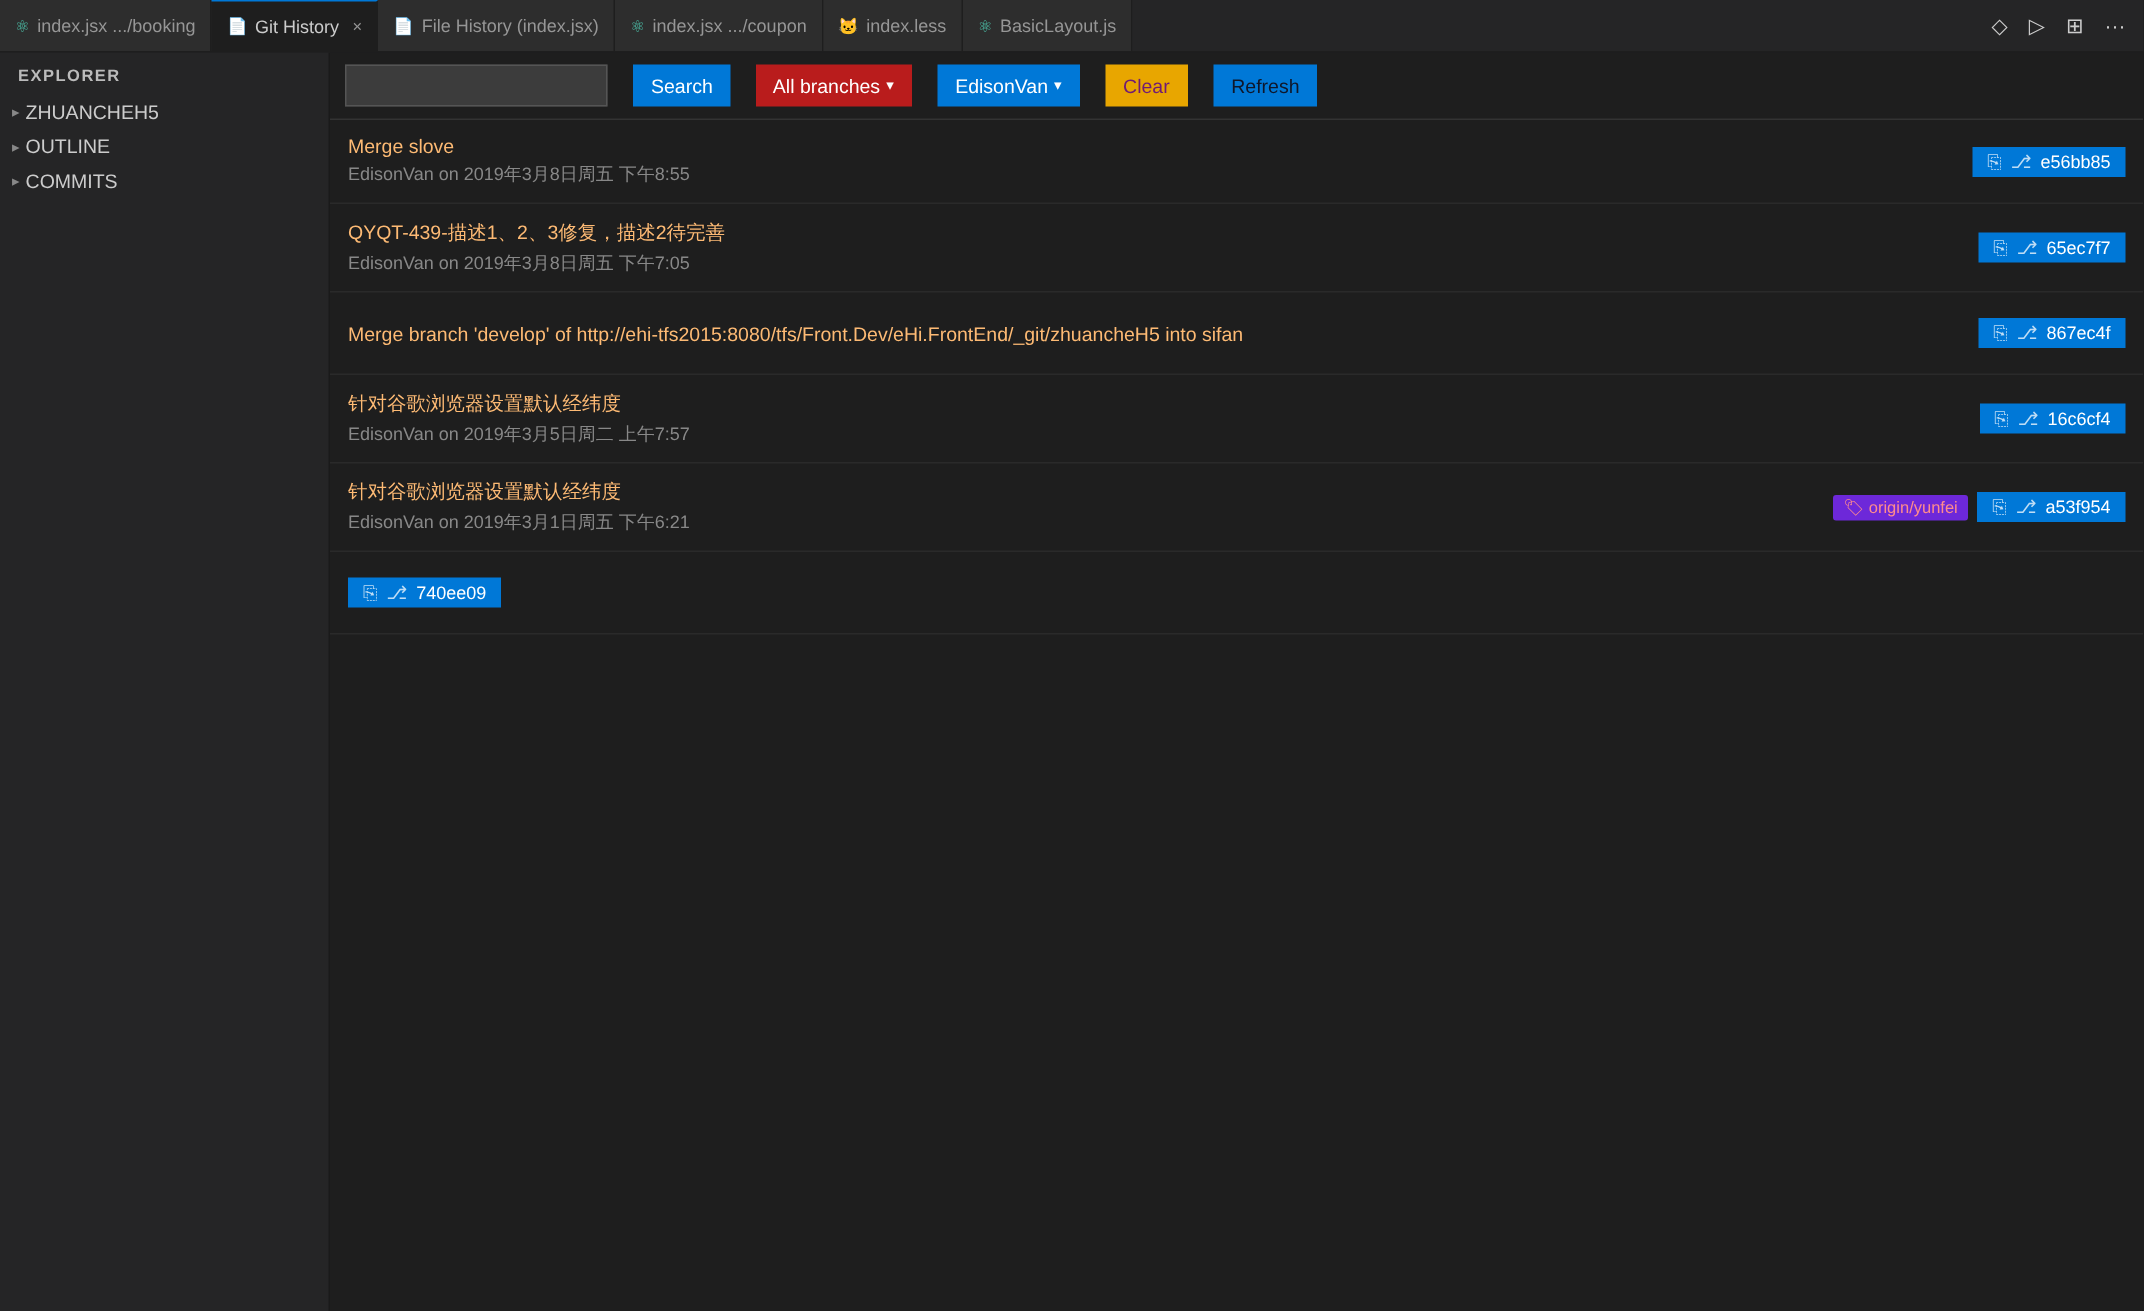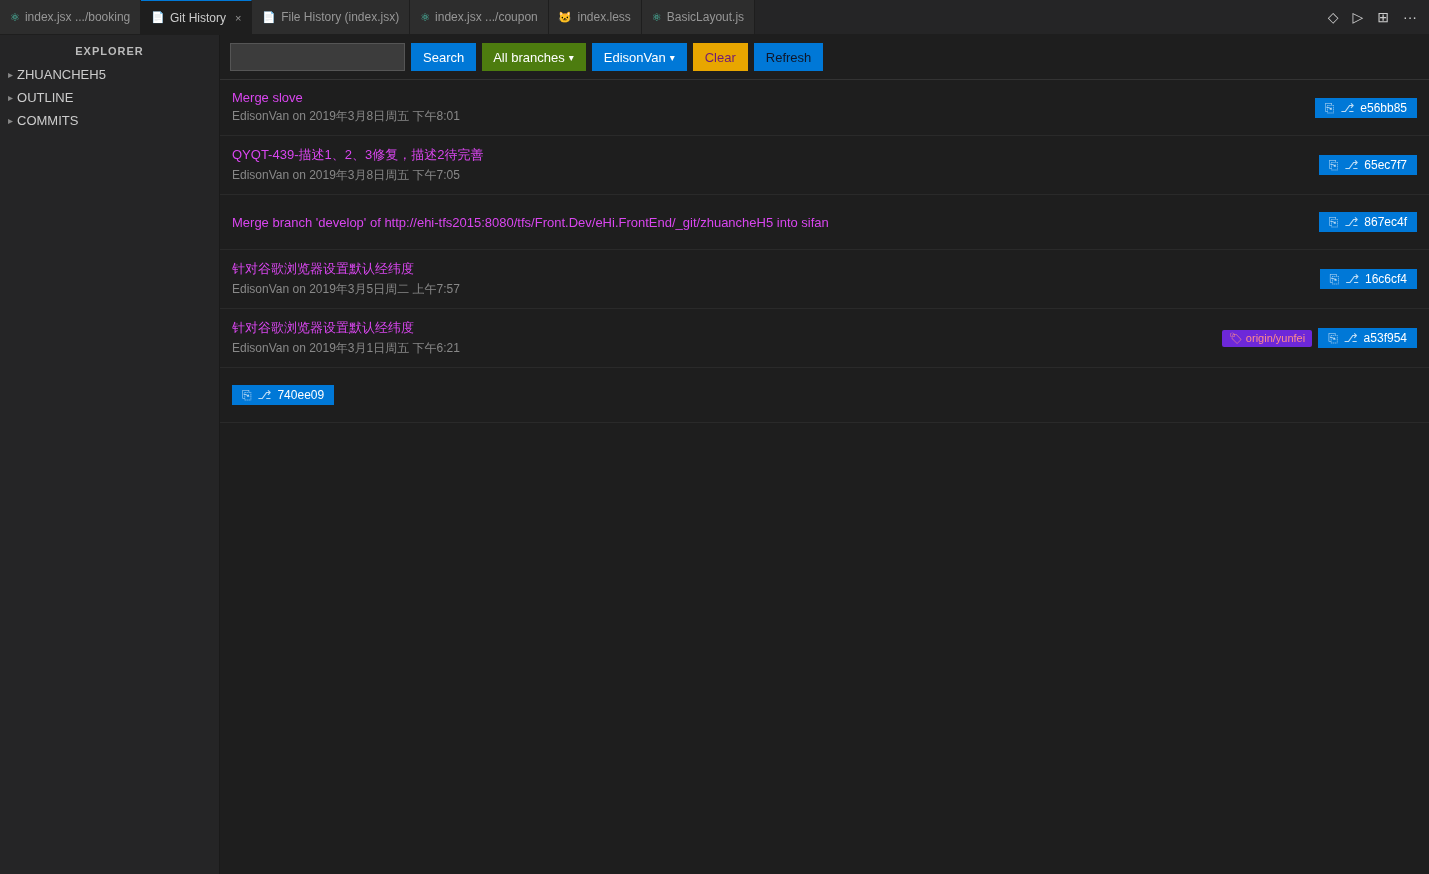--- a/index.html
+++ b/index.html
@@ -83,21 +83,20 @@
       flex-direction: column;
       border-right: 1px solid #1a1a1a;
     }
     .sidebar-title {
       font-size: 11px;
       font-weight: 700;
       color: #bbb;
       padding: 10px 12px 6px;
       letter-spacing: 1px;
       text-transform: uppercase;
-      text-align: center;
     }
     .sidebar-section {
       display: flex;
       align-items: center;
       padding: 4px 8px;
       font-size: 13px;
       color: #ccc;
       cursor: pointer;
       gap: 4px;
     }
@@ -138,27 +137,28 @@
 
     .btn {
       height: 28px;
       padding: 0 12px;
       font-size: 13px;
       border: none;
       cursor: pointer;
       display: flex;
       align-items: center;
       gap: 4px;
+      margin-left: 11px;
     }
     .btn-search {
       background: #0078d7;
       color: #fff;
     }
     .btn-branches {
-      background: #4d7c0f;
+      background: #b91c1c;
       color: #fff;
       padding-left: 11px;
     }
     .btn-user {
       background: #0078d7;
       color: #fff;
       justify-content: flex-end;
     }
     .btn-clear {
       background: #e8a600;
@@ -184,21 +184,21 @@
       border-bottom: 1px solid #2a2a2a;
       cursor: pointer;
       min-height: 55px;
     }
     .commit-info {
       flex: 1;
       min-width: 0;
     }
     .commit-message {
       font-size: 13px;
-      color: #d946ef;
+      color: #fdba74;
       white-space: nowrap;
       overflow: hidden;
       text-overflow: ellipsis;
     }
     .commit-meta {
       font-size: 12px;
       color: #888;
       margin-top: 3px;
     }
     .commit-right {
@@ -308,21 +308,21 @@
         <span class="dropdown-arrow">▾</span>
       </button>
       <button class="btn btn-clear">Clear</button>
       <button class="btn btn-refresh">Refresh</button>
     </div>
 
     <div class="commit-list" id="commit-list">
     <div class="commit-row">
           <div class="commit-info">
             <div class="commit-message">Merge slove</div>
-            <div class="commit-meta">EdisonVan on 2019年3月8日周五 下午8:01</div>
+            <div class="commit-meta">EdisonVan on 2019年3月8日周五 下午8:55</div>
           </div>
           <div class="commit-right">
             <div class="hash-badge">
               <span class="icon-copy">⎘</span>
               <span class="icon-branch">⎇</span>
               <span>e56bb85</span>
             </div>
           </div>
         </div>
         <div class="commit-row">

